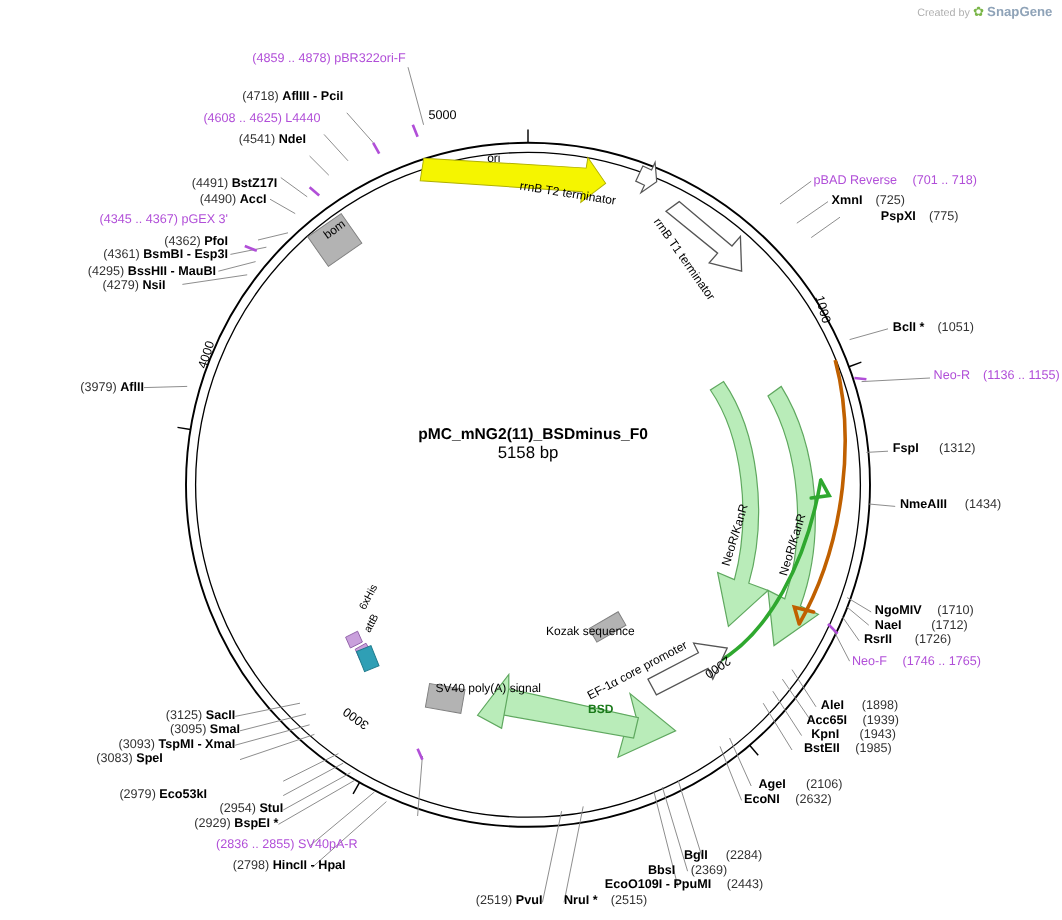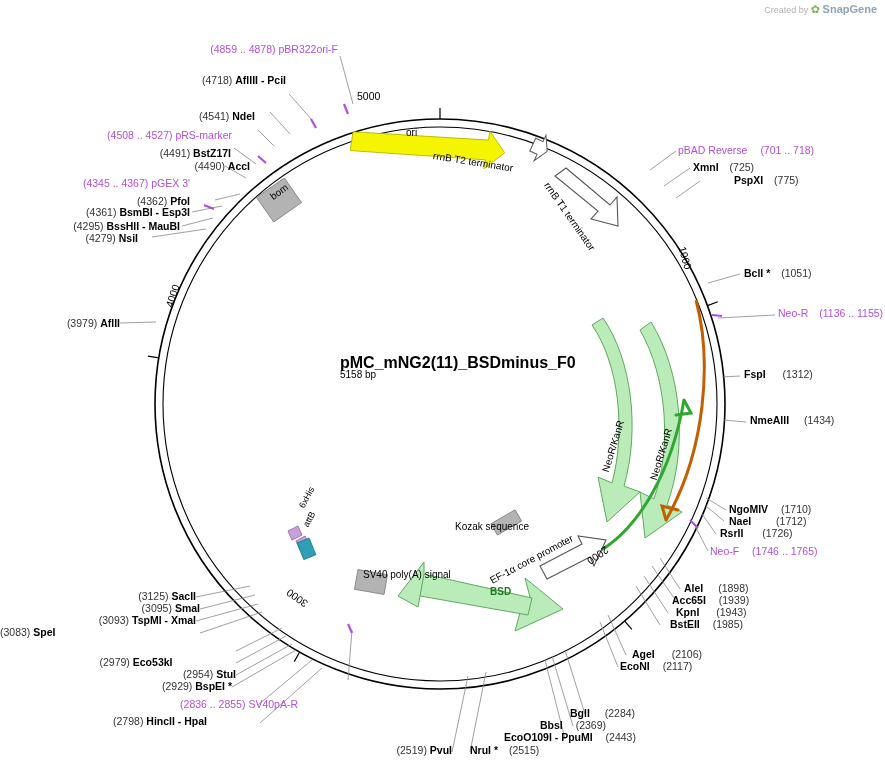--- a/index.html
+++ b/index.html
@@ -12,22 +12,22 @@
   #stage{position:absolute;left:0;top:0;width:885px;height:767px;}
   .abs{position:absolute;}
   .lbl{white-space:nowrap;font-size:10.5px;}
   .bold{font-weight:bold;}
   .pos{color:#333333;font-weight:normal;}
   .purple{color:#b14fd8;}
   .brand{position:absolute;right:8px;top:3px;font-size:9px;color:#b0b0b0;white-space:nowrap;}
   .brand b{color:#8fa3b8;font-weight:bold;font-size:11px;}
   .brand .leaf{color:#7ab648;font-size:11px;}
   svg{position:absolute;left:0;top:0;}
-  .title{font-weight:bold;font-size:16px;text-align:right;}
-  .subtitle{font-size:10px;text-align:left;}
+  .title{font-weight:bold;font-size:13px;text-align:right;}
+  .subtitle{font-size:14px;text-align:center;}
   .feat{font-size:10px;}
   .rot{transform-origin:0 0;}
 </style>
 </head>
 <body>
 
 <div id="stage">
 
   <div class="brand">
     <span>Created by</span>
@@ -193,33 +193,33 @@
   <div class="abs feat rot" style="left:301px;top:524px;transform:rotate(-62deg);font-size:9px;">attB</div>
 
   <div class="abs lbl" style="left:0px;top:43px;width:338px;text-align:right;">
     <span class="purple">(4859 .. 4878)</span>
     <span class="purple">pBR322ori-F</span>
   </div>
   <div class="abs lbl" style="left:0px;top:74px;width:286px;text-align:right;">
     <span class="pos">(4718)</span>
     <span class="bold">AflIII  -  PciI</span>
   </div>
+  <div class="abs lbl" style="left:0px;top:93px;width:267px;text-align:right;">
+    <span class="purple">(4608 .. 4625)</span>
+    <span class="purple">L4440</span>
+  </div>
   <div class="abs lbl" style="left:0px;top:110px;width:255px;text-align:right;">
     <span class="pos">(4541)</span>
     <span class="bold">NdeI</span>
   </div>
-  <div class="abs lbl" style="left:0px;top:129px;width:232px;text-align:right;">
-    <span class="purple">(4508 .. 4527)</span>
-    <span class="purple">pRS-marker</span>
-  </div>
   <div class="abs lbl" style="left:0px;top:147px;width:231px;text-align:right;">
     <span class="pos">(4491)</span>
     <span class="bold">BstZ17I</span>
   </div>
-  <div class="abs lbl" style="left:0px;top:160px;width:222px;text-align:right;padding-left:28px;">
+  <div class="abs lbl" style="left:0px;top:160px;width:222px;text-align:right;">
     <span class="pos">(4490)</span>
     <span class="bold">AccI</span>
   </div>
   <div class="abs lbl" style="left:0px;top:177px;width:190px;text-align:right;">
     <span class="purple">(4345 .. 4367)</span>
     <span class="purple">pGEX 3'</span>
   </div>
   <div class="abs lbl" style="left:0px;top:195px;width:190px;text-align:right;">
     <span class="pos">(4362)</span>
     <span class="bold">PfoI</span>
@@ -300,21 +300,21 @@
   <div class="abs lbl" style="left:670px;top:618px;">
     <span class="bold">BstEII</span>
     <span class="pos" style="margin-left:10px;">(1985)</span>
   </div>
   <div class="abs lbl" style="left:632px;top:648px;">
     <span class="bold">AgeI</span>
     <span class="pos" style="margin-left:14px;">(2106)</span>
   </div>
   <div class="abs lbl" style="left:620px;top:660px;">
     <span class="bold">EcoNI</span>
-    <span class="pos" style="margin-left:10px;">(2117)</span>
+    <span class="pos" style="margin-left:10px;">(2632)</span>
   </div>
   <div class="abs lbl" style="left:570px;top:707px;">
     <span class="bold">BglI</span>
     <span class="pos" style="margin-left:12px;">(2284)</span>
   </div>
   <div class="abs lbl" style="left:540px;top:719px;">
     <span class="bold">BbsI</span>
     <span class="pos" style="margin-left:10px;">(2369)</span>
   </div>
   <div class="abs lbl" style="left:504px;top:731px;">
@@ -327,41 +327,41 @@
     <span class="bold">SacII</span>
   </div>
   <div class="abs lbl" style="left:0px;top:602px;width:200px;text-align:right;">
     <span class="pos">(3095)</span>
     <span class="bold">SmaI</span>
   </div>
   <div class="abs lbl" style="left:0px;top:614px;width:196px;text-align:right;">
     <span class="pos">(3093)</span>
     <span class="bold">TspMI  -  XmaI</span>
   </div>
-  <div class="abs lbl" style="left:0px;top:626px;width:216px;text-align:left;">
+  <div class="abs lbl" style="left:0px;top:626px;width:216px;text-align:center;">
     <span class="pos">(3083)</span>
     <span class="bold">SpeI</span>
   </div>
   <div class="abs lbl" style="left:0px;top:656px;width:272px;text-align:center;">
     <span class="pos">(2979)</span>
     <span class="bold">Eco53kI</span>
   </div>
   <div class="abs lbl" style="left:0px;top:668px;width:236px;text-align:right;">
     <span class="pos">(2954)</span>
     <span class="bold">StuI</span>
   </div>
   <div class="abs lbl" style="left:0px;top:680px;width:232px;text-align:right;">
     <span class="pos">(2929)</span>
     <span class="bold">BspEI *</span>
   </div>
   <div class="abs lbl" style="left:0px;top:698px;width:258px;text-align:right;padding-left:40px;">
     <span class="purple">(2836 .. 2855)</span>
     <span class="purple">SV40pA-R</span>
   </div>
-  <div class="abs lbl" style="left:0px;top:715px;width:207px;text-align:right;">
+  <div class="abs lbl" style="left:0px;top:715px;width:288px;text-align:right;">
     <span class="pos">(2798)</span>
     <span class="bold">HincII  -  HpaI</span>
   </div>
   <div class="abs lbl" style="left:0px;top:744px;width:452px;text-align:right;">
     <span class="pos">(2519)</span>
     <span class="bold">PvuI</span>
   </div>
   <div class="abs lbl" style="left:470px;top:744px;">
     <span class="bold">NruI *</span>
     <span class="pos" style="margin-left:8px;">(2515)</span>

